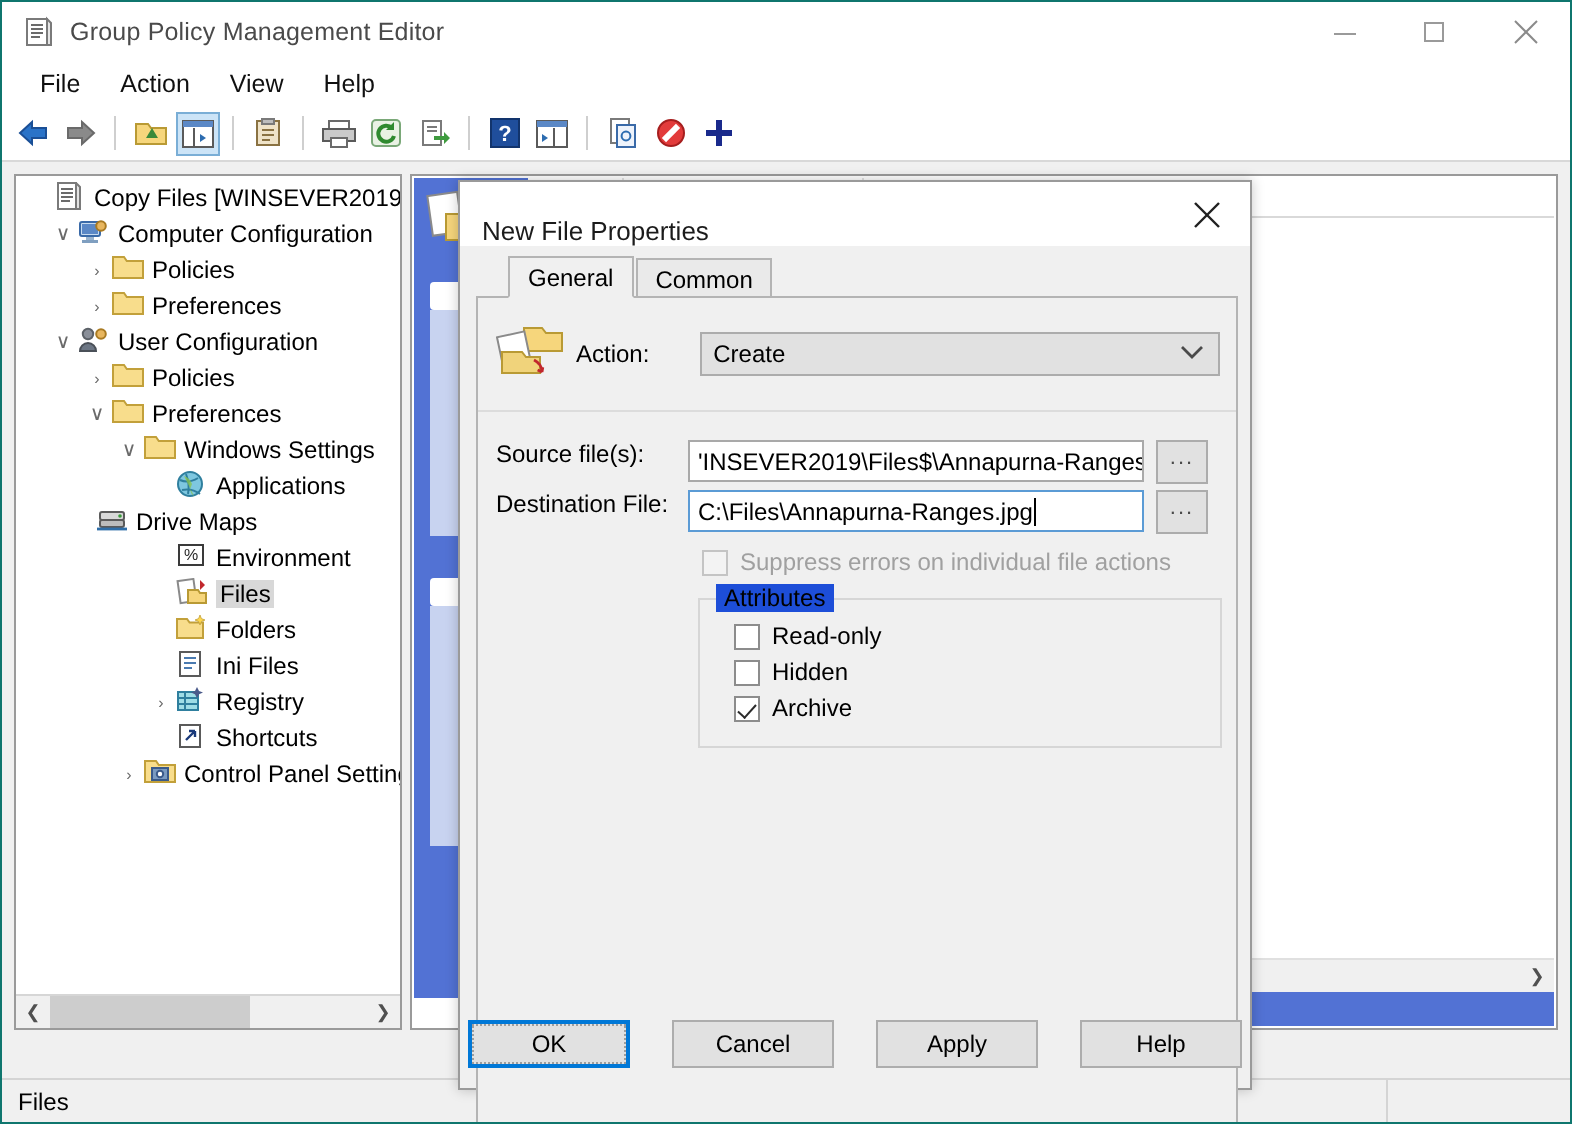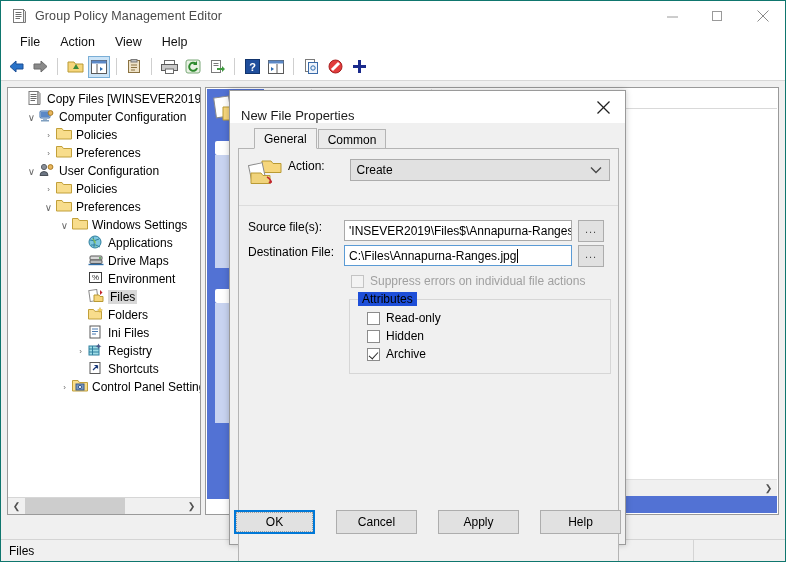--- a/index.html
+++ b/index.html
@@ -168,21 +168,21 @@
     margin-right: 1px;
   }
   .dtab.active {
     background: #f0f0f0; height: 21px; border-bottom: 1px solid #f0f0f0;
     position: relative; z-index: 3;
   }
   #tabpage {
     position: absolute; left: 8px; top: 57px; width: 381px; height: 437px;
     background: #f0f0f0; border: 1px solid #b4b4b4;
   }
-  .actionrow { position: absolute; left: 9px; top: 10px; width: 362px; height: 36px; display: flex; align-items: flex-start; }
+  .actionrow { position: absolute; left: 9px; top: 10px; width: 362px; height: 36px; display: flex; align-items: center; }
   .actionrow .aicon { width: 34px; height: 30px; position: relative; flex: none; }
   .actionrow .alabel { width: 62px; font-size: 12px; margin-left: 6px; }
   .combo {
     width: 262px; height: 22px; background: #e1e1e1; border: 1px solid #acacac;
     display: flex; align-items: center; padding-left: 6px; font-size: 12px;
     position: relative;
   }
   .combo .carat {
     position: absolute; right: 7px; top: 4px; color: #3d3d3d; font-size: 11px;
   }
@@ -480,21 +480,21 @@
               <circle cx="7" cy="7" r="6" fill="#7ec7e0" stroke="#2f7f9e"></circle>
               <path d="M2 5 q4 2 9 -1" fill="none" stroke="#2f7f9e"></path>
               <path d="M3 10 q5 -1 9 2" fill="none" stroke="#2f7f9e"></path>
               <path d="M5 2 q2 5 1 10" fill="none" stroke="#2f7f9e"></path>
               <path d="M4 3 q3 1 4 4 q-2 4 1 6" fill="#8bc34a" opacity="0.75"></path>
             </svg>
           </span>
           <span class="tl">Applications</span>
         </div>
 
-        <div class="tnode" style="padding-left:80px">
+        <div class="tnode" style="padding-left:40px">
           <span class="ti">
             <svg width="16" height="13" viewBox="0 0 16 13">
               <rect x="2" y="3" width="12" height="4" rx="1" fill="#d8d8d8" stroke="#5a5a5a"></rect>
               <rect x="2" y="7" width="12" height="3.5" rx="1" fill="#bcbcbc" stroke="#5a5a5a"></rect>
               <circle cx="12" cy="5" r="0.9" fill="#3a9a3a"></circle>
               <path d="M0.5 11.5 h15" stroke="#2f6ea8" stroke-width="1.4"></path>
             </svg>
           </span>
           <span class="tl">Drive Maps</span>
         </div>

